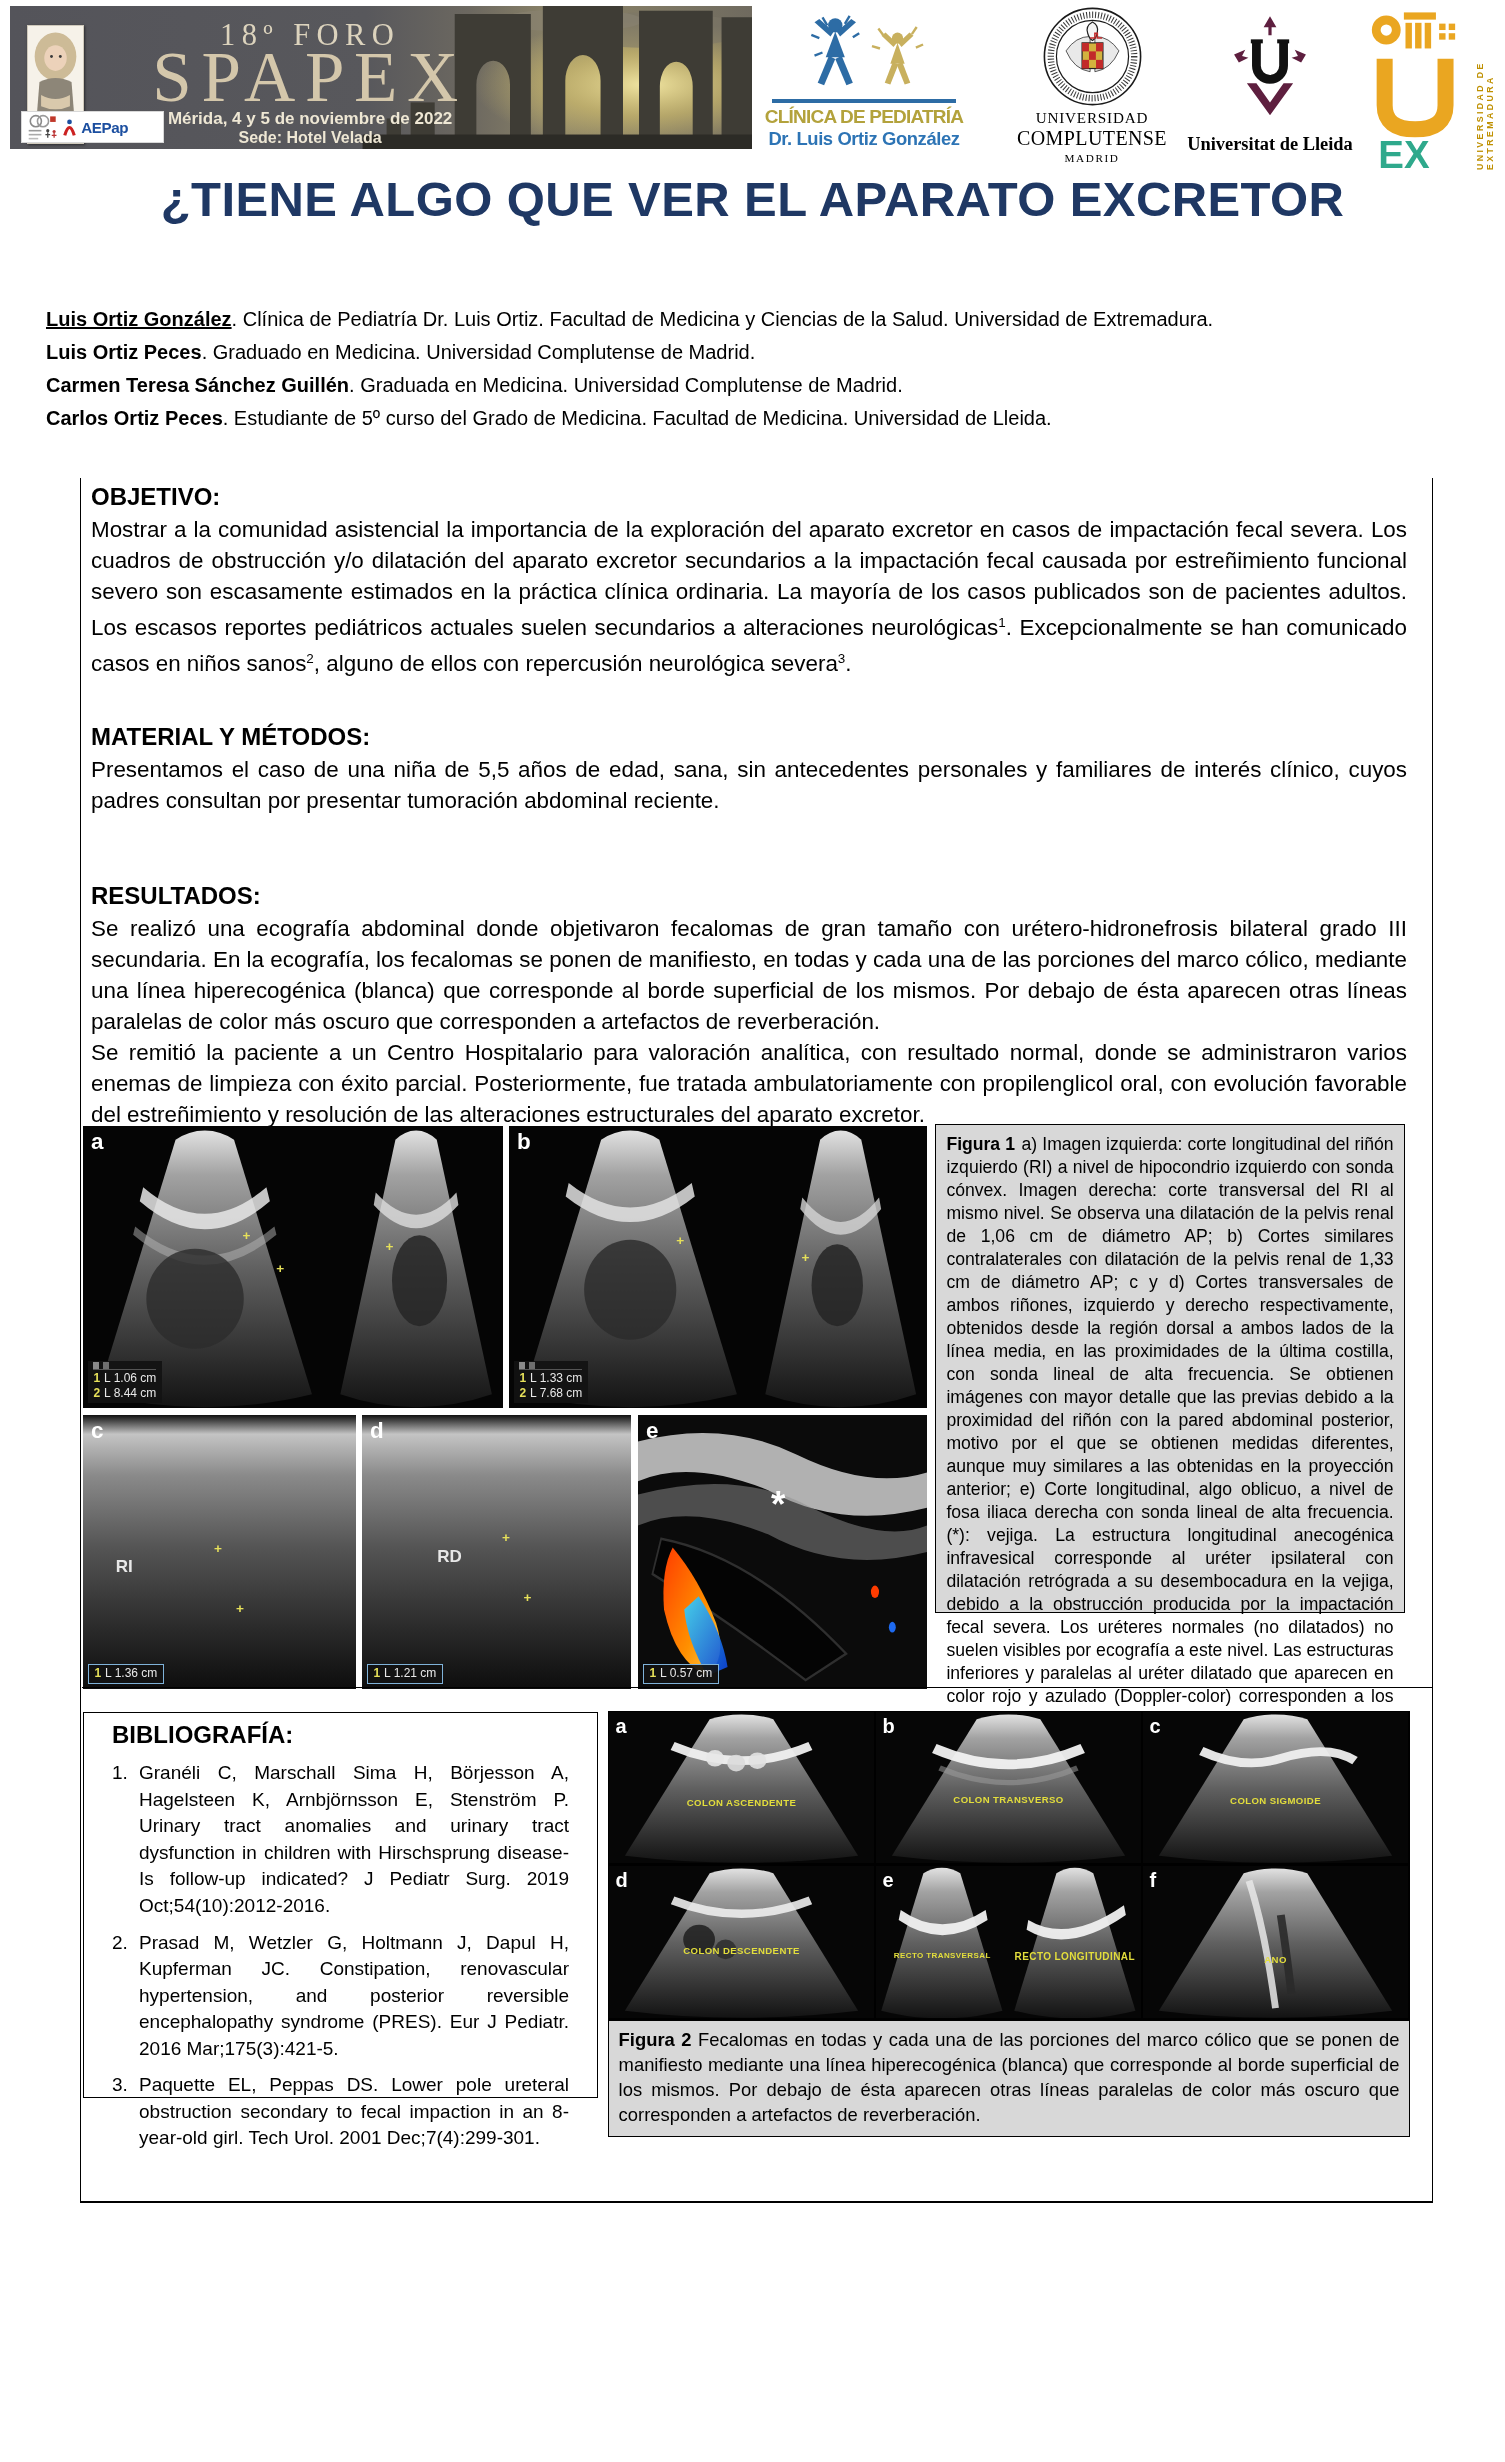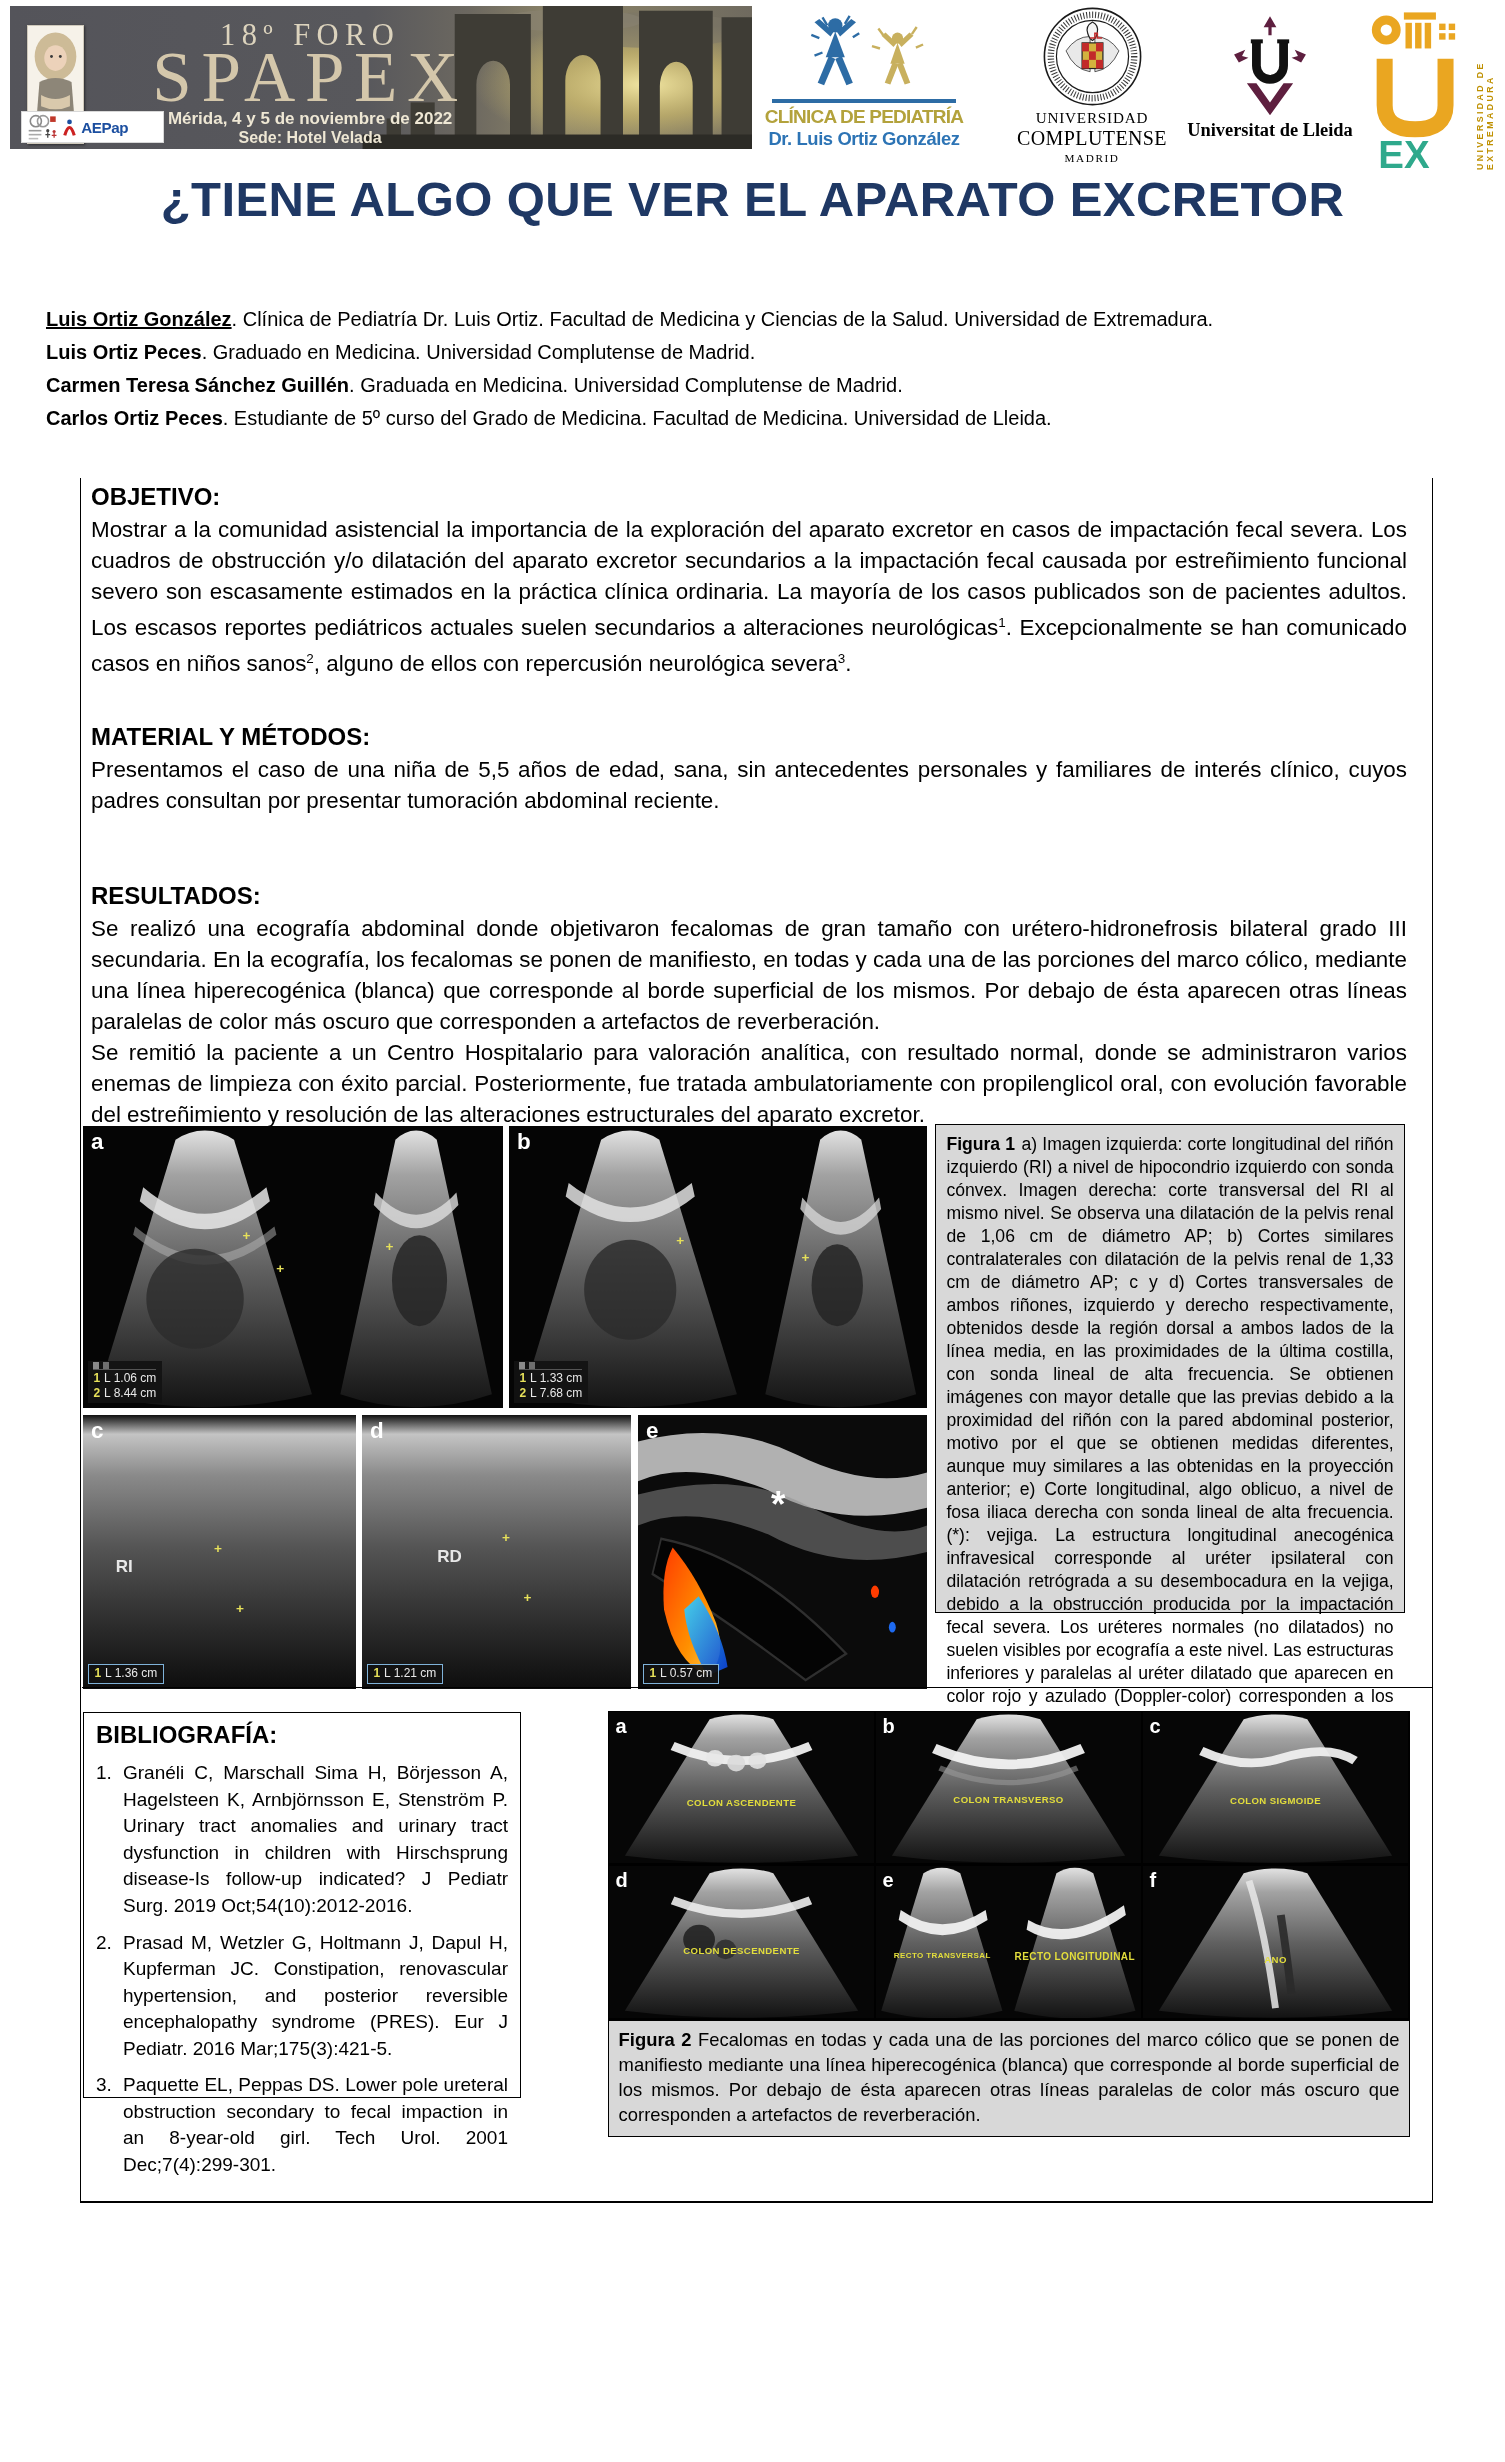--- a/index.html
+++ b/index.html
@@ -24,21 +24,21 @@
   
   .clinica{left:760px;top:11.2px;width:208px;height:146px;text-align:center;}
   .clinica-bar{width:184px;height:4px;background:#2d6ca5;margin:1.6px auto 3.2px auto;}
   .clinica-l1{font-size:19px;font-weight:bold;color:#b3a23c;letter-spacing:-0.8px;}
   .clinica-l2{font-size:18.4px;font-weight:bold;color:#2d74b5;letter-spacing:-0.4px;}
   .ucm{left:1012px;top:6.4px;width:160px;height:167px;text-align:center;font-family:"Liberation Serif",serif;}
   .ucm-l1{font-size:15.2px;letter-spacing:0.8px;margin-top:1.6px;}
   .ucm-l2{font-size:20px;letter-spacing:0.4px;}
   .ucm-l3{font-size:11.2px;letter-spacing:1.6px;margin-top:1.6px;}
   .lleida{left:1182px;top:13px;width:176px;height:152px;text-align:center;}
-  .lleida-l1{font-family:"Liberation Serif",serif;font-size:18.4px;font-weight:bold;margin-top:0;text-align:center;}
+  .lleida-l1{font-family:"Liberation Serif",serif;font-size:18.4px;font-weight:bold;margin-top:14px;text-align:center;}
   .uex{left:1367px;top:6.4px;width:128px;height:168px;}
   .uex-vert{position:absolute;right:0;top:3.2px;height:160px;writing-mode:vertical-rl;transform:rotate(180deg);
             font-size:8.8px;font-weight:bold;letter-spacing:2.4px;color:#bf9000;}
 
   
   .title1{left:0;top:171px;width:1505px;font-size:49px;line-height:56px;font-weight:bold;color:#1f3864;text-align:center;letter-spacing:0.4px;}
   .title2{left:0;top:228px;width:1505px;font-size:49px;line-height:56px;font-weight:bold;color:#1f3864;text-align:center;letter-spacing:0.4px;}
   .authors{left:46px;top:303px;width:1443px;font-size:20px;}
   .author-line{height:33px;line-height:33px;white-space:nowrap;}
 
@@ -77,21 +77,21 @@
   .plus{position:absolute;color:#e6e05a;font-size:13.6px;font-weight:bold;z-index:3;}
   .hr-under-fig1{left:82px;top:1687px;width:1351px;border-top:1.6px solid #000;}
 
   
   .capbox{background:#d8d8d8;border:1.6px solid #000;box-sizing:border-box;font-size:17.6px;line-height:23px;}
   .cap1{left:935px;top:1124px;width:470px;height:489px;padding:8px 10.4px;}
   .cap2{left:608px;top:2020px;width:802px;height:117px;padding:6.4px 9.6px;font-size:18.4px;line-height:25px;}
   .caplead{font-weight:bold;margin-right:6.4px;}
 
   
-  .biblio{left:83px;top:1712px;width:438px;height:386px;border:1.6px solid #000;box-sizing:border-box;padding:8px 12px;}
+  .biblio{left:83px;top:1712px;width:515px;height:386px;border:1.6px solid #000;box-sizing:border-box;padding:8px 28px;}
   .biblio-h{font-size:24px;font-weight:bold;margin-bottom:11.2px;}
   .ref{display:flex;margin-bottom:10.4px;font-size:19px;line-height:26.5px;}
   .ref .num{width:27px;flex:0 0 27px;}
   .ref .txt{flex:1;text-align:justify;}
 
   
   .fig2{left:608px;top:1711px;width:802px;height:309px;background:#000;border:1.6px solid #000;box-sizing:border-box;}
   .fig2 .cell{position:absolute;background:#060606;overflow:hidden;}
   .f2-label{position:absolute;top:3.2px;left:6.4px;color:#fff;font-weight:bold;font-size:20px;z-index:3;}
   .half-pair{display:flex;width:100%;height:100%;gap:1.6px;}

